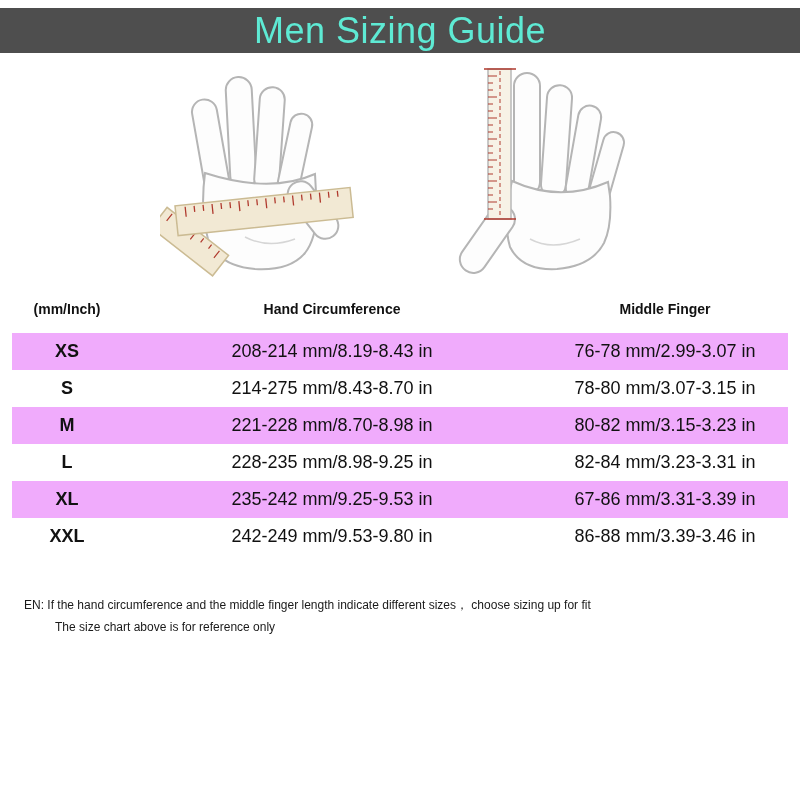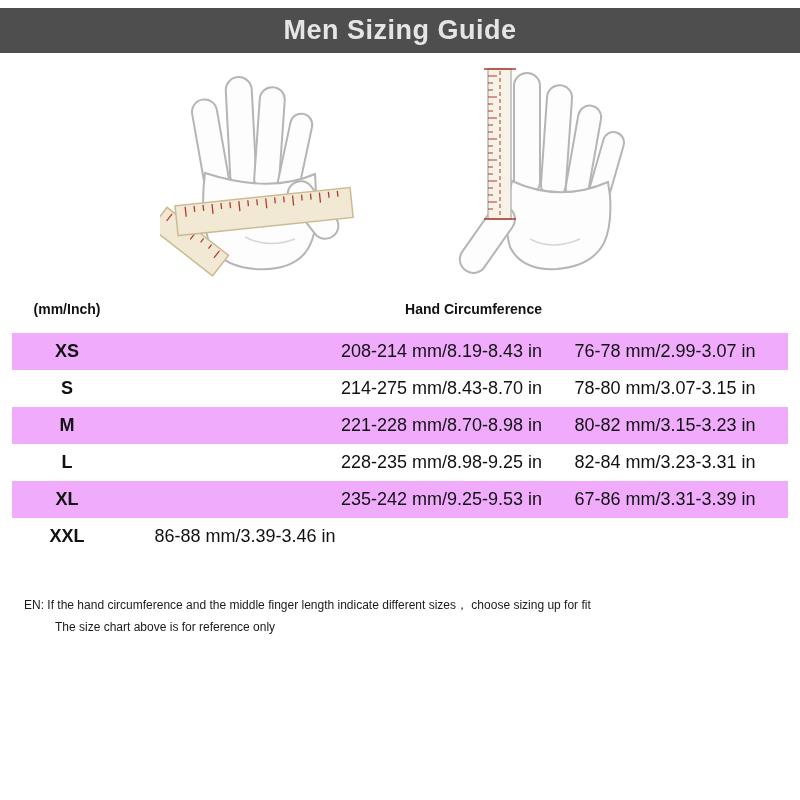--- a/index.html
+++ b/index.html
@@ -14,23 +14,23 @@
 
   
   .header-bar {
     margin-top: 8px;
     height: 45px;
     background: #4e4e4e;
     display: flex; align-items: center; justify-content: center;
   }
   .header-bar h1 {
     margin: 0;
-    color: #e5e5e5;
-    font-size: 27px;
-    font-weight: bold;
+    color: #5eead4;
+    font-size: 36px;
+    font-weight: normal;
     letter-spacing: 0.5px;
   }
 
   
   .hands {
     height: 228px;
     display: flex;
     justify-content: center;
     align-items: flex-start;
     gap: 60px;
@@ -47,21 +47,21 @@
     padding: 6px 0 16px 0;
   }
   .trow {
     display: flex;
     align-items: center;
     height: 37px;
     font-size: 18px;
   }
   .trow.striped { background: #f0abfc; }
   .col-size   { width: 110px; text-align: center; }
-  .col-hand   { width: 420px; text-align: right; }
+  .col-hand   { width: 420px; text-align: center; }
   .col-finger { width: 246px; text-align: center; }
   .trow .col-size { font-weight: bold; }
 
   
   .notes {
     margin: 40px 0 0 24px;
     font-size: 12px;
     line-height: 1.8;
     color: #1a1a1a;
   }
@@ -117,20 +117,21 @@
       <path stroke="#b03a2e" stroke-width="1.6" fill="none" d="M54 8 h32 M54 158 h32"></path>
     </svg>
 
   </div>
 
   <div class="sizing-table">
 
     <div class="thead">
       <div class="col-size">(mm/Inch)</div>
       <div class="col-hand">Hand Circumference</div>
+      <div class="col-finger">Middle Finger</div>
     </div>
 
     <div class="trow striped">
       <div class="col-size">XS</div>
       <div class="col-hand">208-214 mm/8.19-8.43 in</div>
       <div class="col-finger">76-78 mm/2.99-3.07 in</div>
     </div>
 
     <div class="trow">
       <div class="col-size">S</div>
@@ -151,20 +152,21 @@
     </div>
 
     <div class="trow striped">
       <div class="col-size">XL</div>
       <div class="col-hand">235-242 mm/9.25-9.53 in</div>
       <div class="col-finger">67-86 mm/3.31-3.39 in</div>
     </div>
 
     <div class="trow">
       <div class="col-size">XXL</div>
+      <div class="col-hand">242-249 mm/9.53-9.80 in</div>
       <div class="col-finger">86-88 mm/3.39-3.46 in</div>
     </div>
 
   </div>
 
   <div class="notes">
     <div class="line1">EN: If the hand circumference and the middle finger length indicate different sizes， choose sizing up for fit</div>
     <div class="line2">The size chart above is for reference only</div>
   </div>
 

